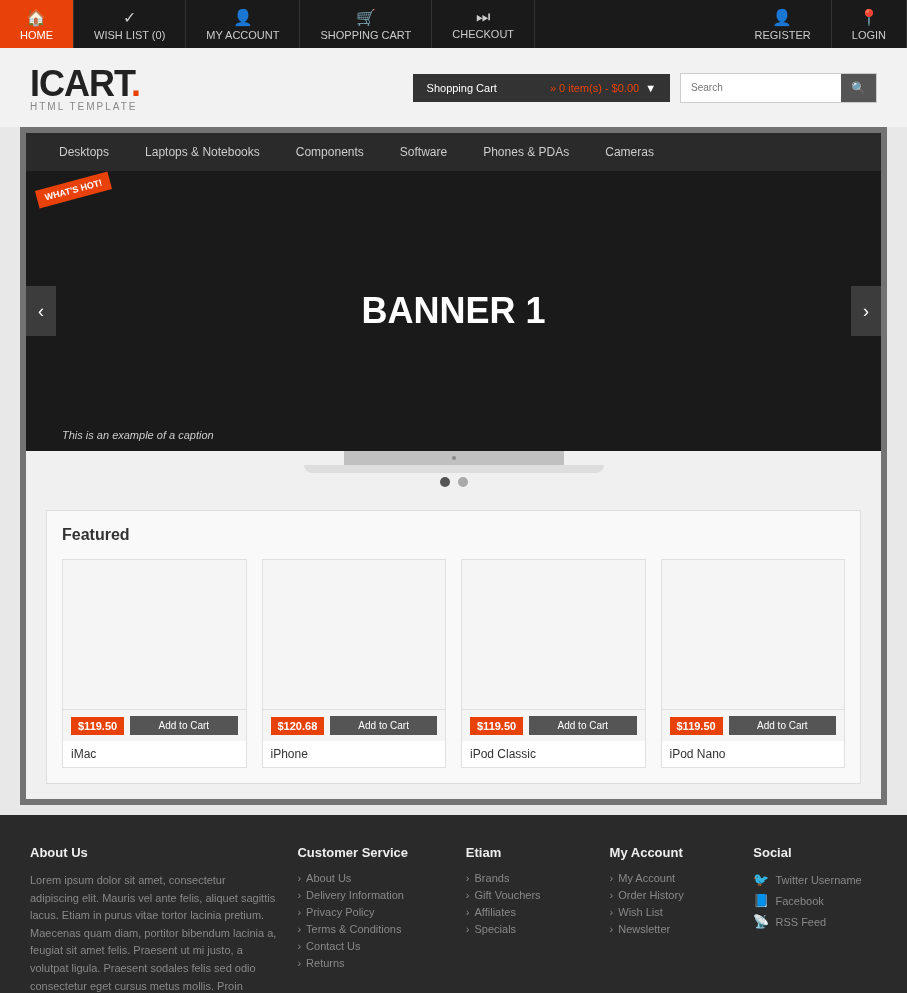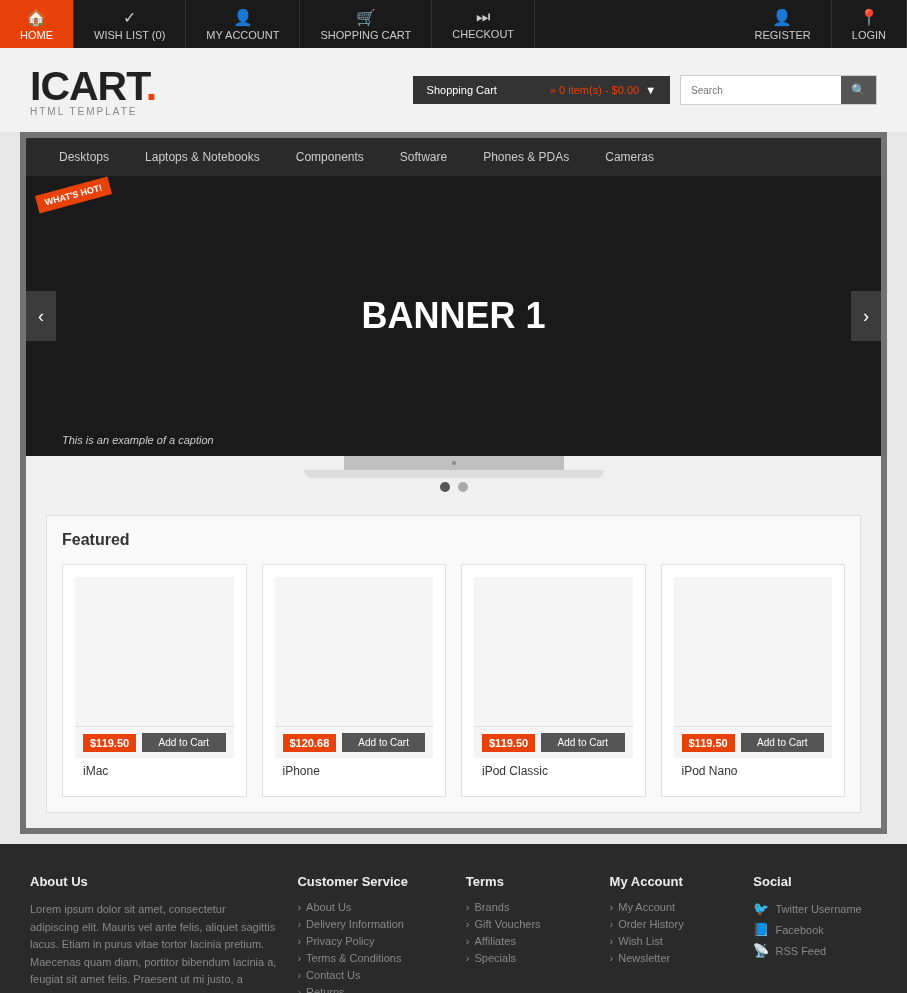--- a/index.html
+++ b/index.html
@@ -30,21 +30,21 @@
     .top-nav-right { margin-left: auto; display: flex; }
 
     
     .header {
       background: #f2f2f2;
       padding: 15px 30px;
       display: flex;
       align-items: center;
       justify-content: space-between;
     }
-    .logo-text { font-size: 41px; font-weight: bold; color: #222; letter-spacing: -1px; }
+    .logo-text { font-size: 36px; font-weight: bold; color: #222; letter-spacing: -1px; }
     .logo-dot { color: #e8420a; }
     .logo-sub { font-size: 10px; color: #888; letter-spacing: 2px; display: block; margin-top: -4px; }
     .header-right { display: flex; align-items: center; gap: 10px; }
     .cart-btn {
       background: #333;
       color: #fff;
       padding: 8px 14px;
       font-size: 11px;
       border: none;
       cursor: pointer;
@@ -177,21 +177,21 @@
       margin-bottom: 15px;
     }
     .products-grid {
       display: grid;
       grid-template-columns: repeat(4, 1fr);
       gap: 15px;
     }
     .product-card {
       background: #fff;
       border: 1px solid #e0e0e0;
-      padding: 12px;
+      padding: 0;
     }
     .product-image {
       width: 100%;
       height: 150px;
       background: #f5f5f5;
       border-bottom: 1px solid #e0e0e0;
       display: flex;
       align-items: center;
       justify-content: center;
     }
@@ -415,21 +415,21 @@
         <li><a href="#">About Us</a></li>
         <li><a href="#">Delivery Information</a></li>
         <li><a href="#">Privacy Policy</a></li>
         <li><a href="#">Terms &amp; Conditions</a></li>
         <li><a href="#">Contact Us</a></li>
         <li><a href="#">Returns</a></li>
       </ul>
     </div>
 
     <div class="footer-col">
-      <h3>Terms</h3>
+      <h3>Etiam</h3>
       <ul>
         <li><a href="#">Brands</a></li>
         <li><a href="#">Gift Vouchers</a></li>
         <li><a href="#">Affiliates</a></li>
         <li><a href="#">Specials</a></li>
       </ul>
     </div>
 
     <div class="footer-col">
       <h3>My Account</h3>

